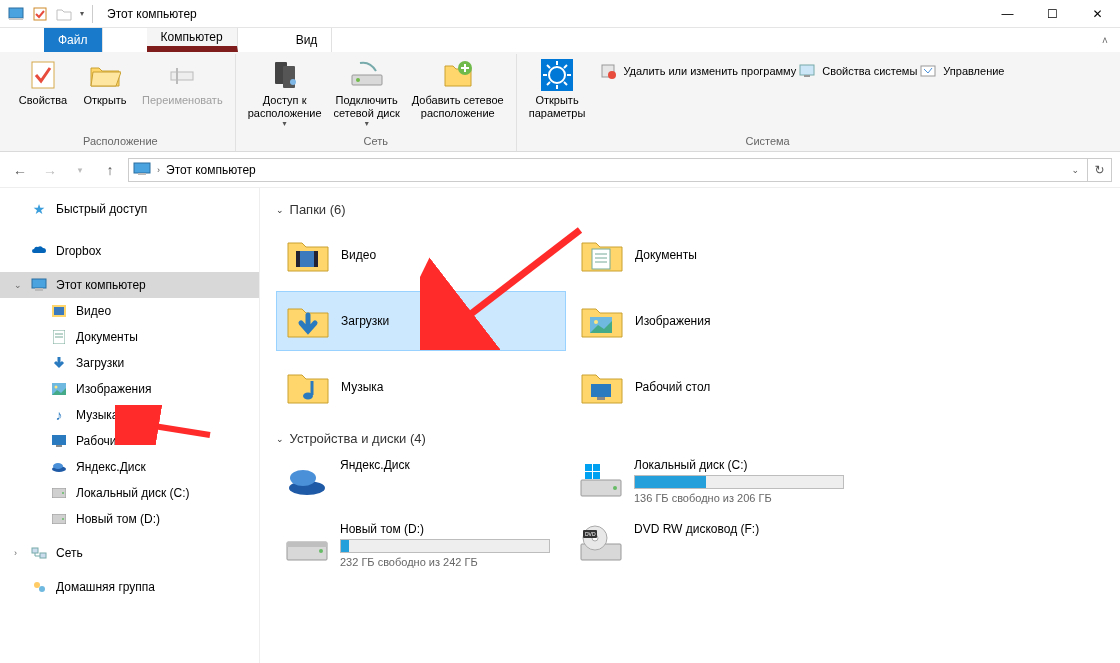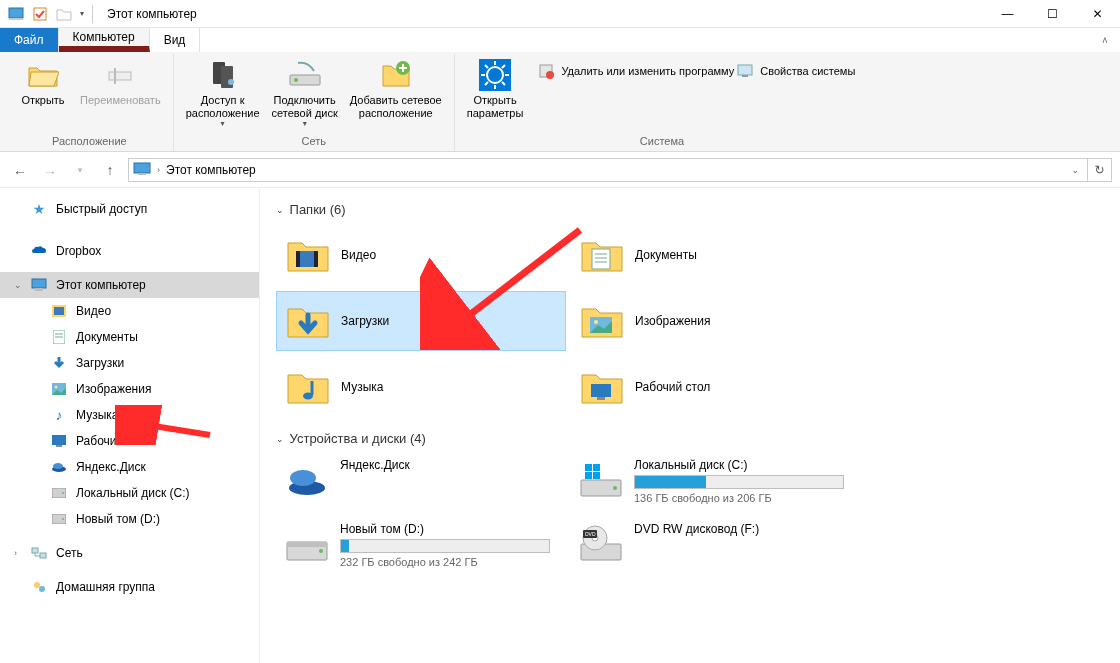--- a/index.html
+++ b/index.html
@@ -9,21 +9,21 @@
 .titlebar { height: 28px; display: flex; align-items: center; padding-left: 6px; border-bottom: 1px solid #e5e5e5; }
 .titlebar .qat { display: flex; align-items: center; gap: 4px; }
 .qat-icon { width: 20px; height: 20px; display: flex; align-items: center; justify-content: center; }
 .titlebar .title-text { margin-left: 10px; font-size: 12px; }
 .win-controls { margin-left: auto; display: flex; }
 .win-btn { width: 45px; height: 28px; display: flex; align-items: center; justify-content: center; font-size: 12px; }
 .titlebar .caret-down { margin-left: 2px; font-size: 8px; color: #555; }
 
 
 .tabs { height: 24px; display: flex; align-items: stretch; background: #fff; }
-.tab { padding: 0 14px; display: flex; align-items: center; font-size: 12px; border-right: 1px solid #e1e1e1; cursor: default; }
+.tab { padding: 0 14px; display: flex; align-items: center; font-size: 12px; border-right: 1px solid #e1e1e1; cursor: default; margin-left: 44px; }
 .tab.file { background: #1979ca; color: #fff; }
 .tab.active { background: #f5f5f5; border-bottom: 6px solid #7f1d1d; }
 .tabs .collapse { margin-left: auto; width: 30px; display: flex; align-items: center; justify-content: center; color: #666; font-size: 10px; }
 
 
 .ribbon { background: #f5f5f5; border-bottom: 1px solid #dadada; height: 100px; display: flex; padding: 2px 6px 0; }
 .ribbon-group { display: flex; flex-direction: column; align-items: center; border-right: 1px solid #e1e1e1; padding: 2px 8px 0; }
 .ribbon-group-items { display: flex; gap: 4px; flex: 1; align-items: flex-start; }
 .ribbon-btn { display: flex; flex-direction: column; align-items: center; justify-content: flex-start; padding: 2px 4px; min-width: 58px; text-align: center; font-size: 11px; line-height: 1.15; }
 .ribbon-btn .ric { height: 34px; display: flex; align-items: center; justify-content: center; margin-bottom: 2px; }
@@ -124,20 +124,29 @@
   <div class="tab active">Компьютер</div>
   <div class="tab">Вид</div>
   <div class="collapse">˄</div>
 </div>
 
 <div class="ribbon">
   <div class="ribbon-group">
     <div class="ribbon-group-items">
       <div class="ribbon-btn">
         <span class="ric">
+            <svg width="30" height="30">
+              <rect x="4" y="2" width="22" height="26" fill="#fff" stroke="#d6a84a"></rect>
+              <path d="M8 15 L13 21 L22 8" stroke="#e74c3c" stroke-width="3" fill="none"></path>
+            </svg>
+          </span>
+        <span>Свойства</span>
+      </div>
+      <div class="ribbon-btn">
+        <span class="ric">
             <svg width="32" height="30">
               <path d="M2 8 L10 8 L13 11 L30 11 L30 26 L2 26 Z" fill="#ffd66b" stroke="#c9a031"></path>
               <path d="M4 12 L32 12 L27 26 L2 26 Z" fill="#ffe6a0" stroke="#c9a031"></path>
             </svg>
           </span>
         <span>Открыть</span>
       </div>
       <div class="ribbon-btn disabled">
         <span class="ric">
             <svg width="30" height="30">
@@ -226,20 +235,29 @@
         </div>
         <div class="ribbon-side-item">
           <span class="ric-sm">
               <svg width="16" height="16">
                 <rect x="1" y="2" width="14" height="10" fill="#cde6f7" stroke="#7aa"></rect>
                 <rect x="5" y="12" width="6" height="2" fill="#999"></rect>
               </svg>
             </span>
           <span>Свойства системы</span>
         </div>
+        <div class="ribbon-side-item">
+          <span class="ric-sm">
+              <svg width="16" height="16">
+                <rect x="1" y="3" width="14" height="10" fill="#fff" stroke="#999"></rect>
+                <path d="M4 6 L8 10 L12 5" stroke="#4a90d9" fill="none"></path>
+              </svg>
+            </span>
+          <span>Управление</span>
+        </div>
       </div>
     </div>
     <div class="ribbon-group-label">Система</div>
   </div>
 </div>
 
 <div class="navbar">
   <div class="nav-arrow">←</div>
   <div class="nav-arrow disabled">→</div>
   <div class="nav-arrow disabled" style="font-size:9px">▾</div>

